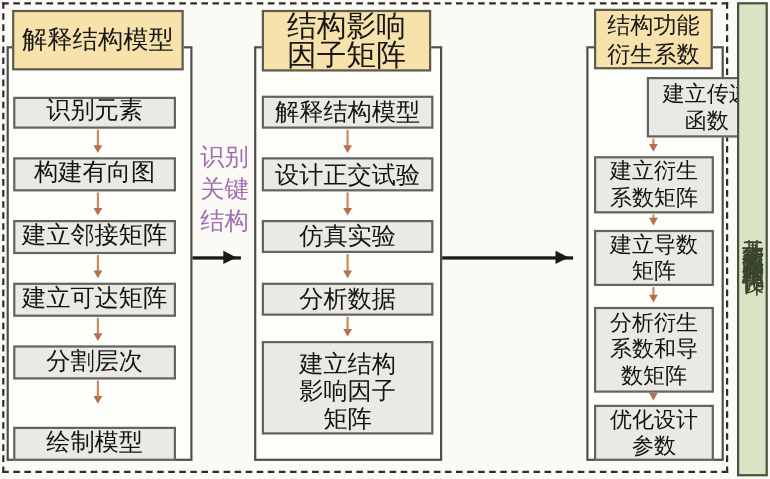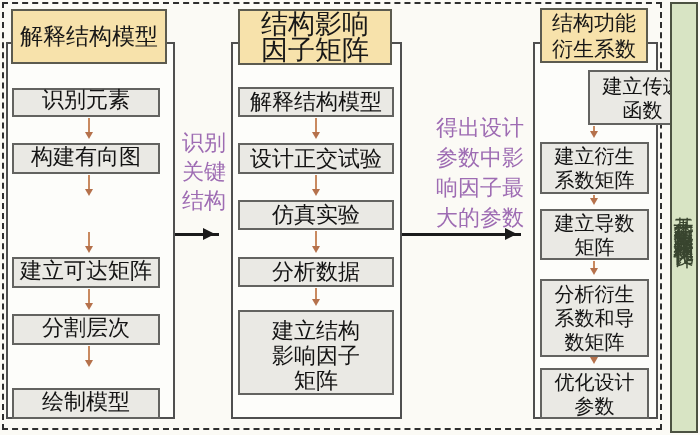--- a/index.html
+++ b/index.html
@@ -66,20 +66,23 @@
   <div class="container" style="left:6px;top:42px;width:169px;height:377px;"></div>
   <div class="header" style="left:11px;top:9px;width:156px;height:55px;font-size:23px;">
     <span class="ln">解释结构模型</span>
   </div>
   <div class="step c1-step" style="top:88px;height:29px;">
     <span class="ln">识别元素</span>
   </div>
   <div class="step c1-step" style="top:143px;height:31px;">
     <span class="ln">构建有向图</span>
   </div>
+  <div class="step c1-step" style="top:200px;height:31px;">
+    <span class="ln">建立邻接矩阵</span>
+  </div>
   <div class="step c1-step" style="top:314px;height:31px;">
     <span class="ln">分割层次</span>
   </div>
   <div class="step c1-step" style="top:257px;height:31px;">
     <span class="ln">建立可达矩阵</span>
   </div>
   <div class="step c1-step" style="top:371px;height:31px;margin-top:17px;">
     <span class="ln">绘制模型</span>
   </div>
   <div class="varrow" style="left:88px;top:118px;height:18px;"></div>
@@ -115,26 +118,20 @@
   <div class="step c2-step" style="top:310px;height:85px;line-height:25px;justify-content:flex-end;">
     <span class="ln">建立结构</span>
     <span class="ln">影响因子</span>
     <span class="ln">矩阵</span>
   </div>
   <div class="varrow" style="left:315px;top:118px;height:18px;"></div>
   <div class="varrow" style="left:315px;top:175px;height:18px;"></div>
   <div class="varrow" style="left:315px;top:231px;height:19px;"></div>
   <div class="varrow" style="left:315px;top:288px;height:15px;"></div>
 
-  <div class="note" style="left:425px;top:113px;width:110px;line-height:30px;">
-    <span class="ln">得出设计</span>
-    <span class="ln">参数中影</span>
-    <span class="ln">响因子最</span>
-    <span class="ln">大的参数</span>
-  </div>
   <div class="harrow" style="left:402px;top:233px;width:119px;"></div>
 
   <div class="container" style="left:533px;top:42px;width:125px;height:377px;"></div>
   <div class="header" style="left:540px;top:8px;width:108px;height:55px;font-size:21px;line-height:26px;">
     <span class="ln">结构功能</span>
     <span class="ln">衍生系数</span>
   </div>
   <div class="step c3-step" style="top:70px;height:55px;margin-left:48px;">
     <span class="ln">建立传递</span>
     <span class="ln">函数</span>

